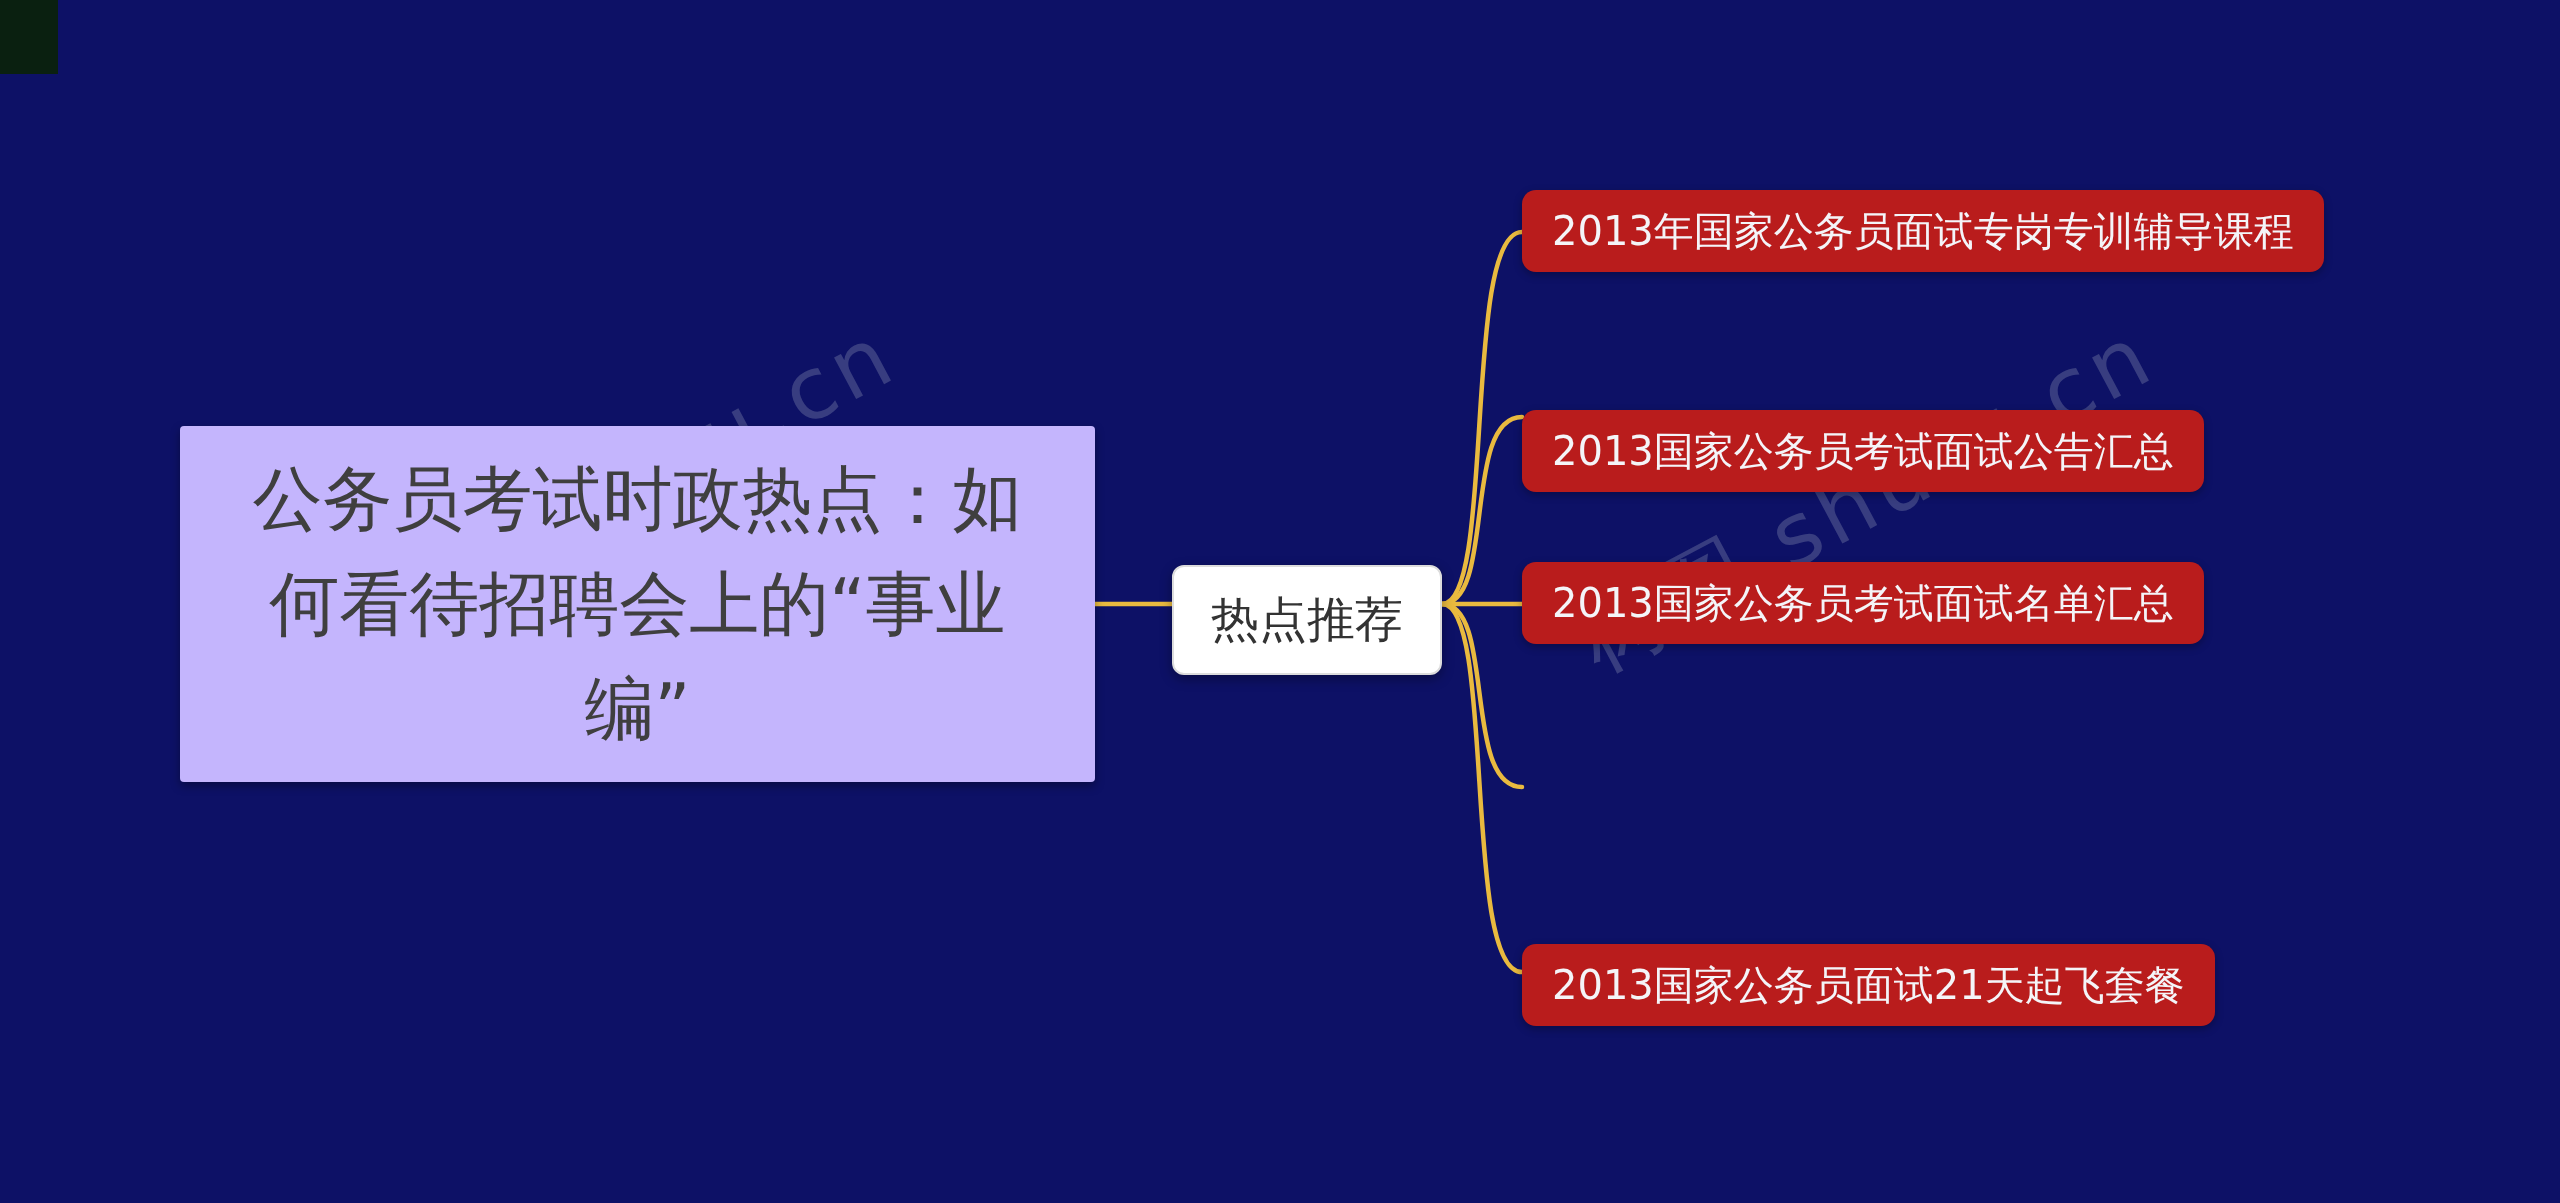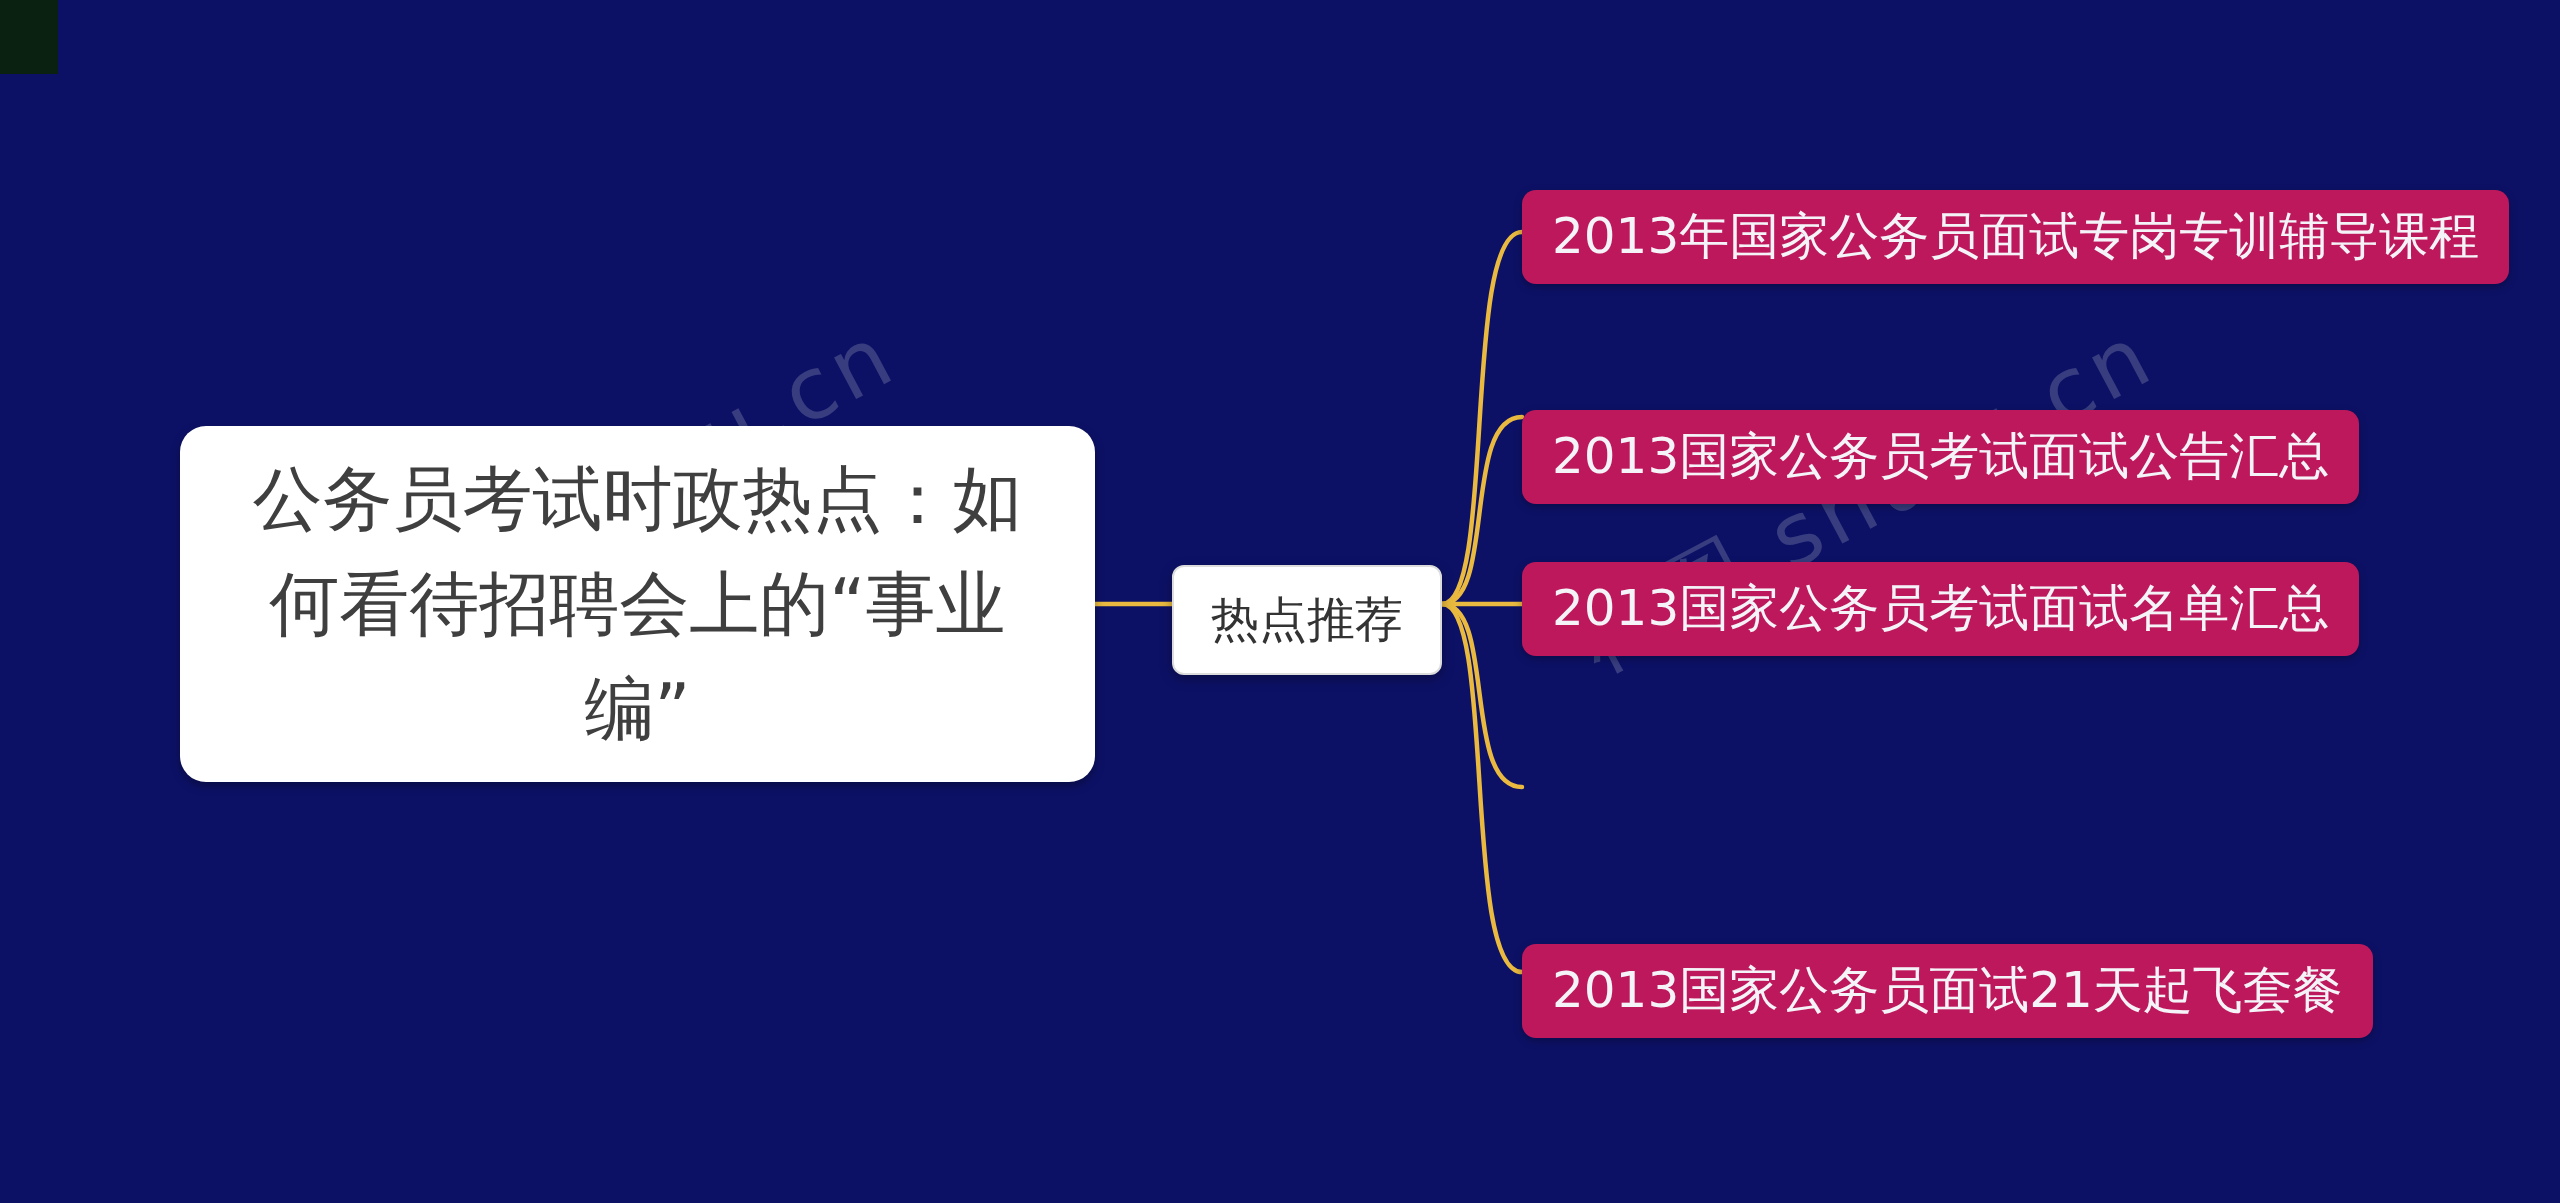--- a/index.html
+++ b/index.html
@@ -29,22 +29,22 @@
     stroke-linecap: round;
   }
   .root-node {
     position: absolute;
     left: 180px;
     top: 426px;
     width: 915px;
     height: 356px;
     box-sizing: border-box;
     padding: 0 40px;
-    background: #ffffff;
-    border-radius: 26px;
+    background: #c4b5fd;
+    border-radius: 4px;
     box-shadow: 0 4px 10px rgba(0,0,0,0.35);
     display: flex;
     align-items: center;
     justify-content: center;
     text-align: center;
     color: #3f3f3f;
     font-size: 70px;
     line-height: 1.5;
     font-weight: 500;
   }
@@ -66,25 +66,25 @@
     font-size: 48px;
     font-weight: 500;
     white-space: nowrap;
     margin-top: 16px;
   }
   .branch-node {
     position: absolute;
     left: 1522px;
     box-sizing: border-box;
     padding: 18px 30px;
-    background: #be185d;
+    background: #b91c1c;
     border-radius: 14px;
     box-shadow: 0 3px 8px rgba(0,0,0,0.3);
     color: #f4f4f8;
-    font-size: 50px;
+    font-size: 40px;
     line-height: 1.15;
     white-space: nowrap;
   }
   .b1 { top: 190px; }
   .b2 { top: 394px; margin-top: 16px; }
   .b3 { top: 562px; }
   .b4 { top: 745px; }
   .b5 { top: 930px; margin-top: 14px; }
   .watermark {
     position: absolute;

